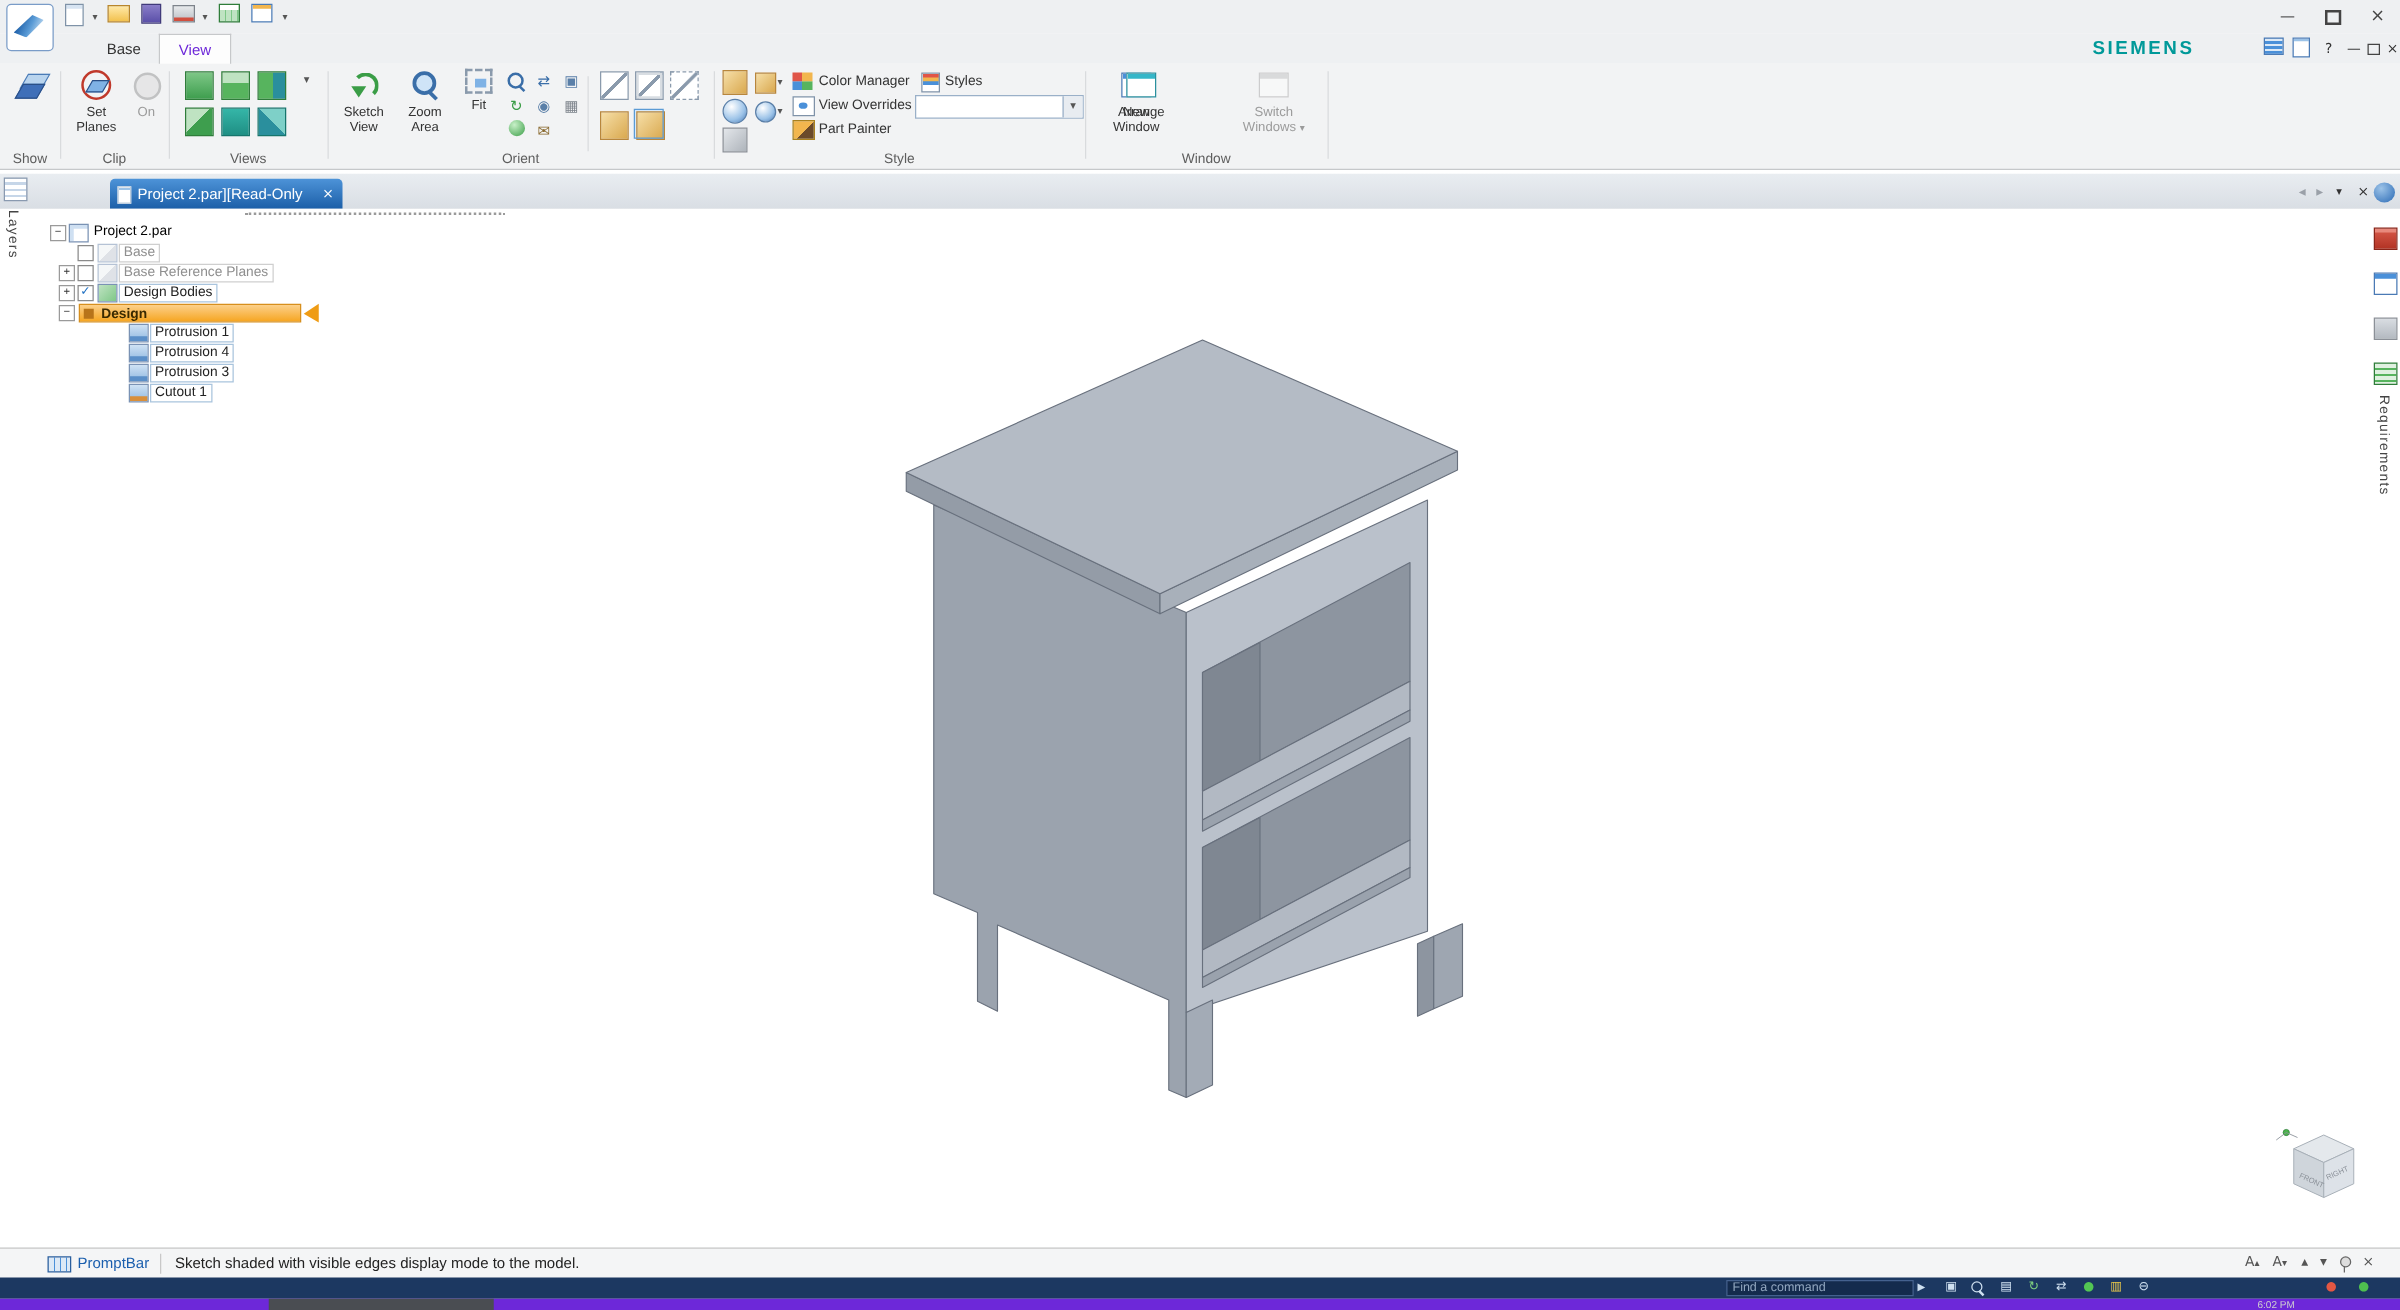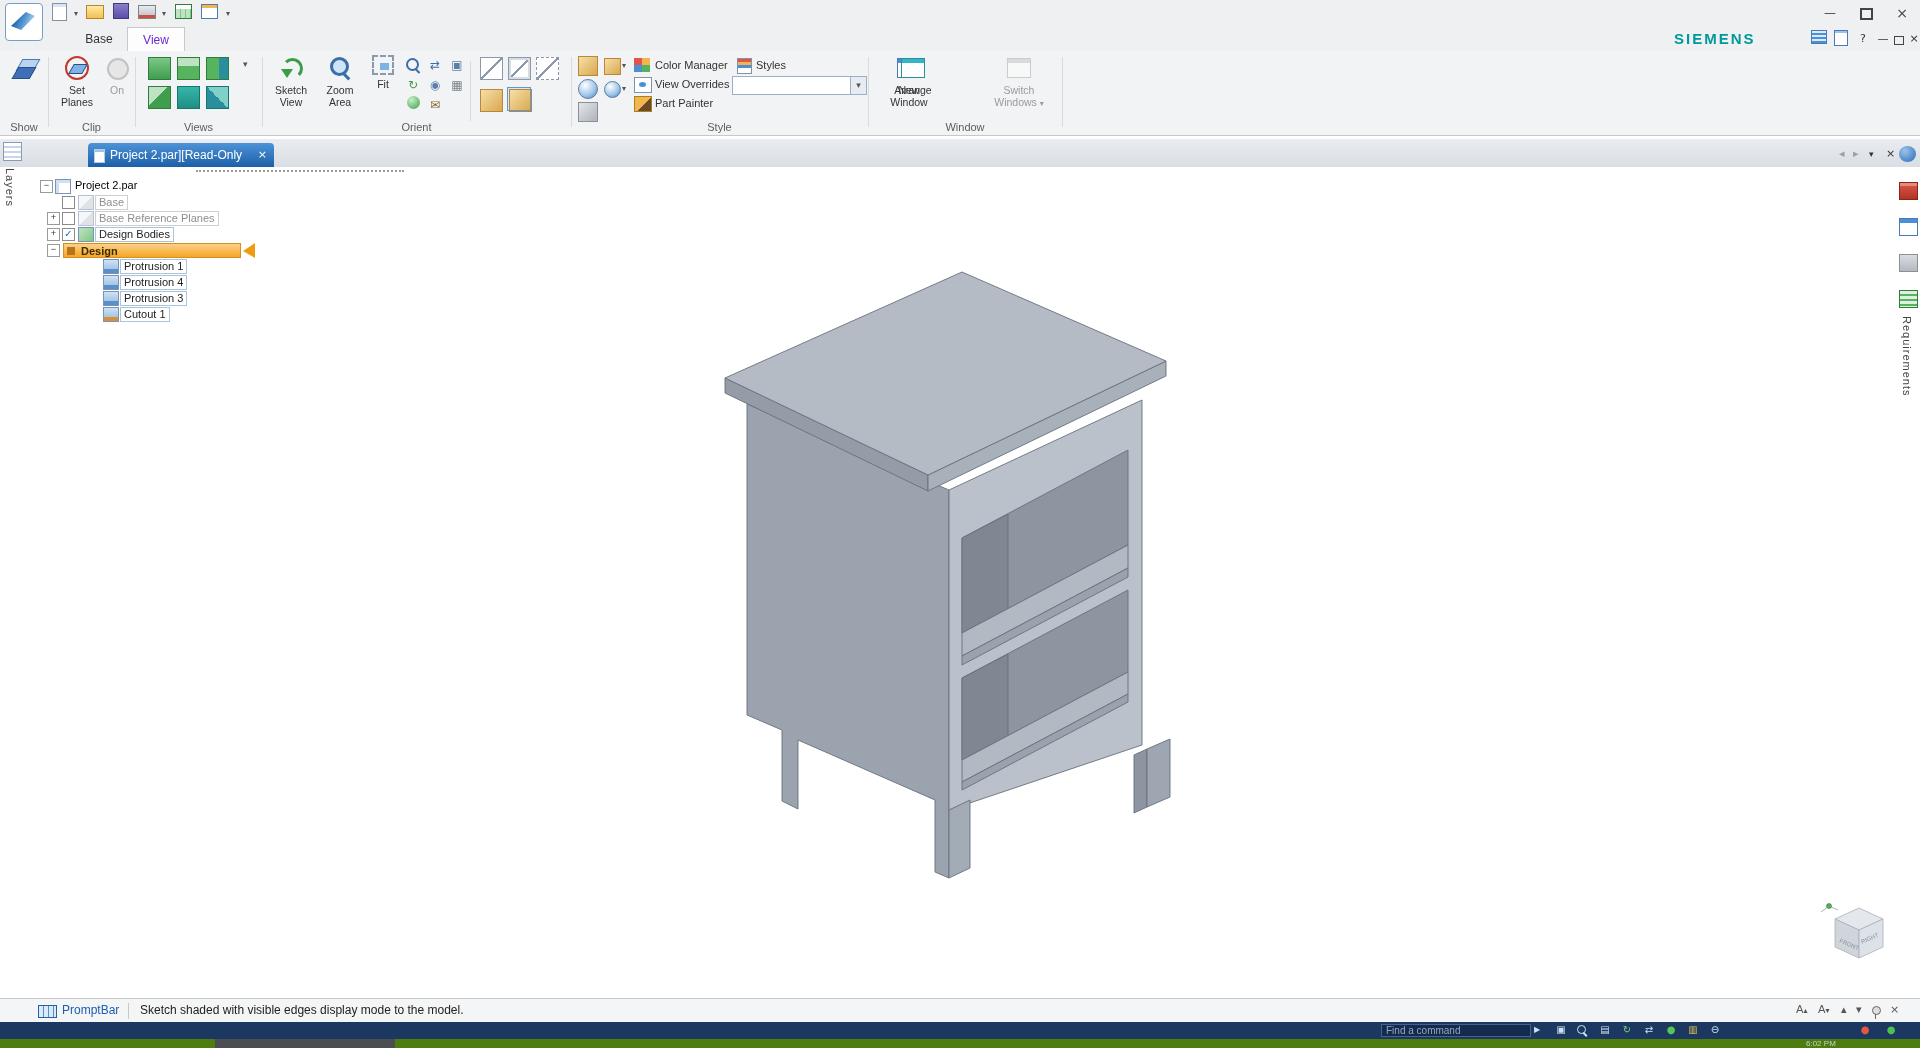--- a/index.html
+++ b/index.html
@@ -178,21 +178,21 @@
     border:1px solid #44618f;color:#b7c6da;font-size:10px;padding:0 4px;font-family:"Liberation Sans",sans-serif;}
   #findbox::placeholder{color:#93a7c0;}
   .sbico{position:absolute;top:1px;width:18px;height:14px;text-align:center;line-height:14px;
     font-size:10px;color:#cfe0f0;}
   .magW:before{content:"";position:absolute;left:3px;top:2px;width:7px;height:7px;
     border:1.5px solid #cfe0f0;border-radius:50%;}
   .magW:after{content:"";position:absolute;left:10px;top:9px;width:5px;height:1.5px;
     background:#cfe0f0;transform:rotate(45deg);transform-origin:0 0;}
 
   
-  #taskbar{position:absolute;left:0;top:1039px;width:1920px;height:9px;background:#4d7c0f;}
+  #taskbar{position:absolute;left:0;top:1039px;width:1920px;height:9px;background:#6d28d9;}
   #tb-seg{position:absolute;left:215px;top:0;width:180px;height:9px;background:#4a4d52;}
   #tb-time{position:absolute;left:1806px;top:0;font-size:8px;color:#cfcfcf;line-height:9px;}
 </style>
 </head>
 <body>
 
 <div id="titlebar">
   <div id="applogo">
       <i></i>
     </div>

